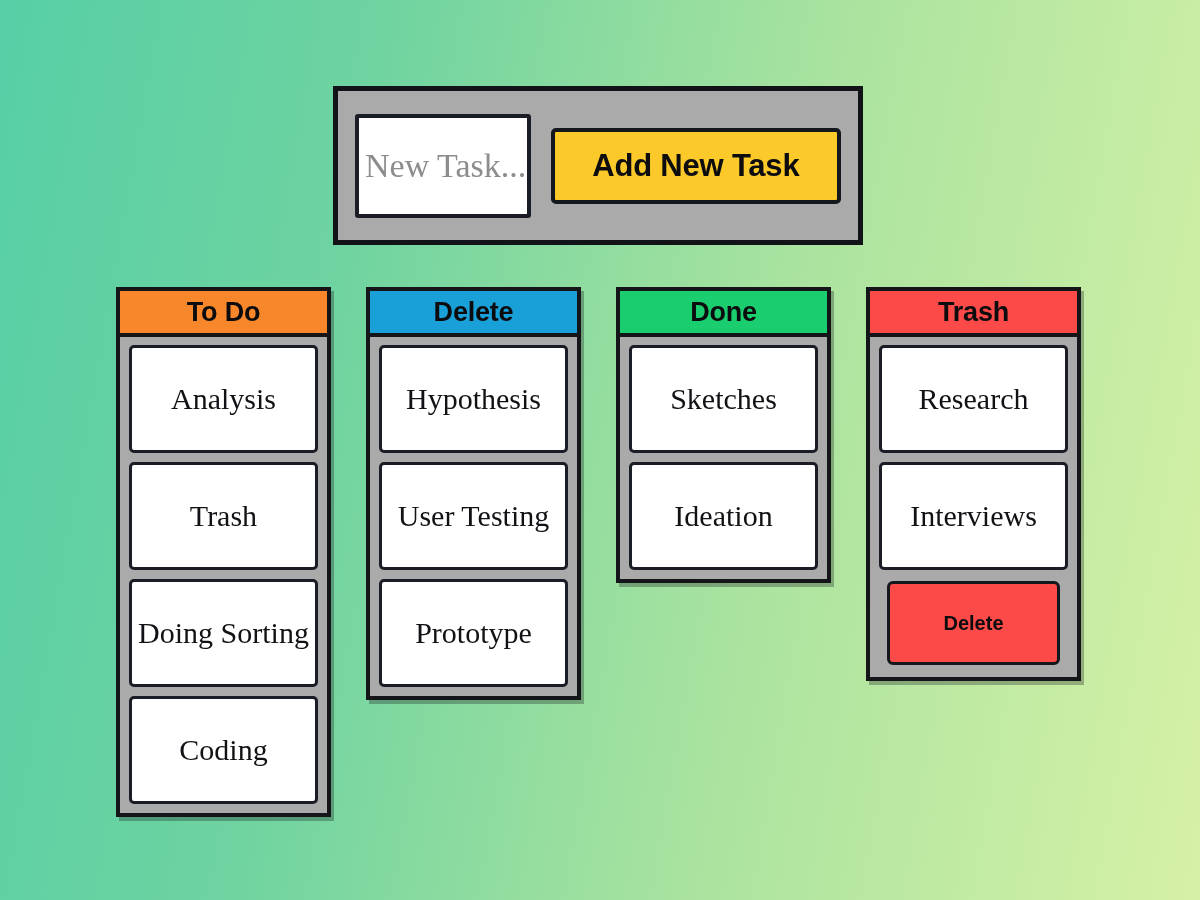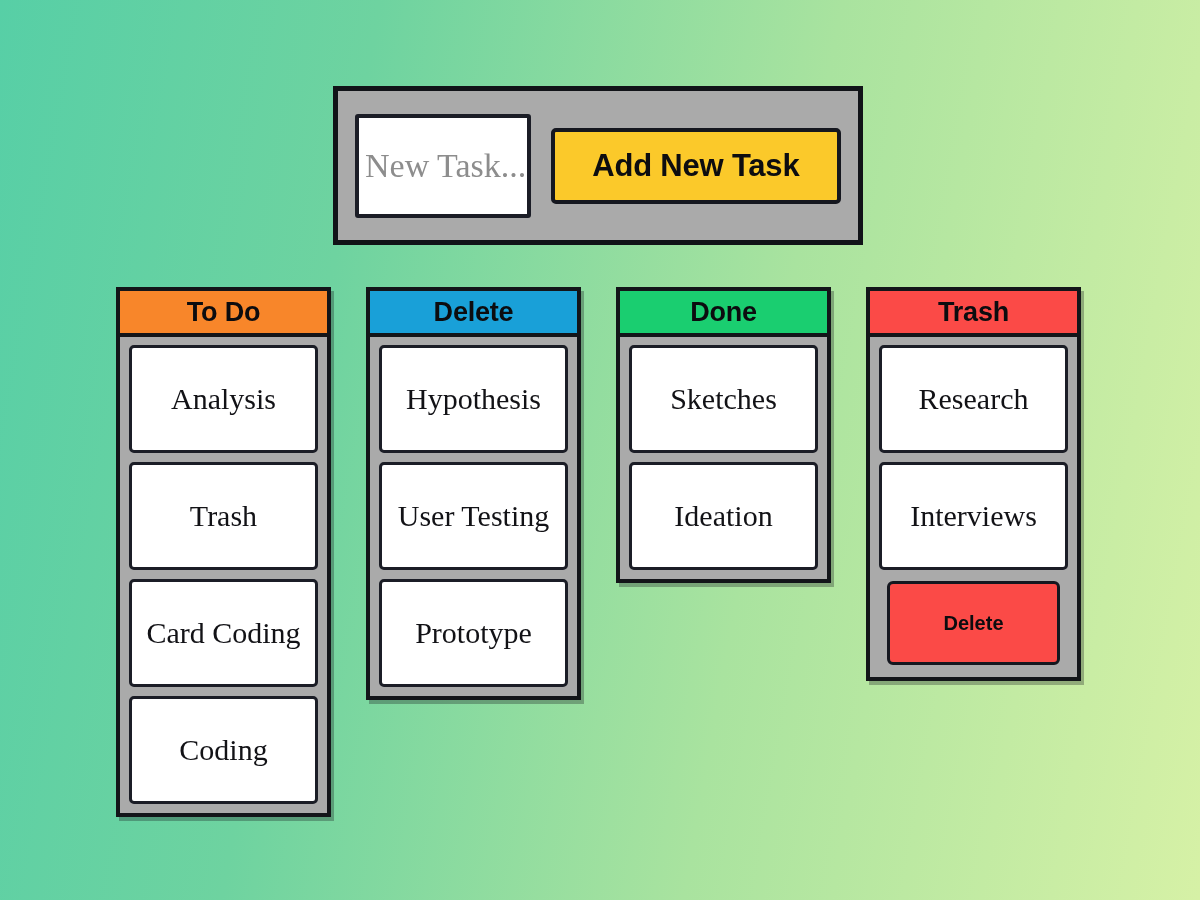--- a/index.html
+++ b/index.html
@@ -152,21 +152,21 @@
   </div>
   <div class="add-task-btn">Add New Task</div>
 </div>
 
 <div class="board">
     <div class="column">
       <div class="column-header" style="background: rgb(248, 134, 42); text-align: right;">To Do</div>
       <div class="column-body">
         <div class="task-card">Analysis</div>
         <div class="task-card">Trash</div>
-        <div class="task-card">Card Coding</div>
+        <div class="task-card">Doing Sorting</div>
         <div class="task-card">Coding</div>
       </div>
     </div>
     <div class="column">
       <div class="column-header" style="background: rgb(25, 160, 216);">Delete</div>
       <div class="column-body">
         <div class="task-card">Hypothesis</div>
         <div class="task-card">User Testing</div>
         <div class="task-card">Prototype</div>
       </div>

